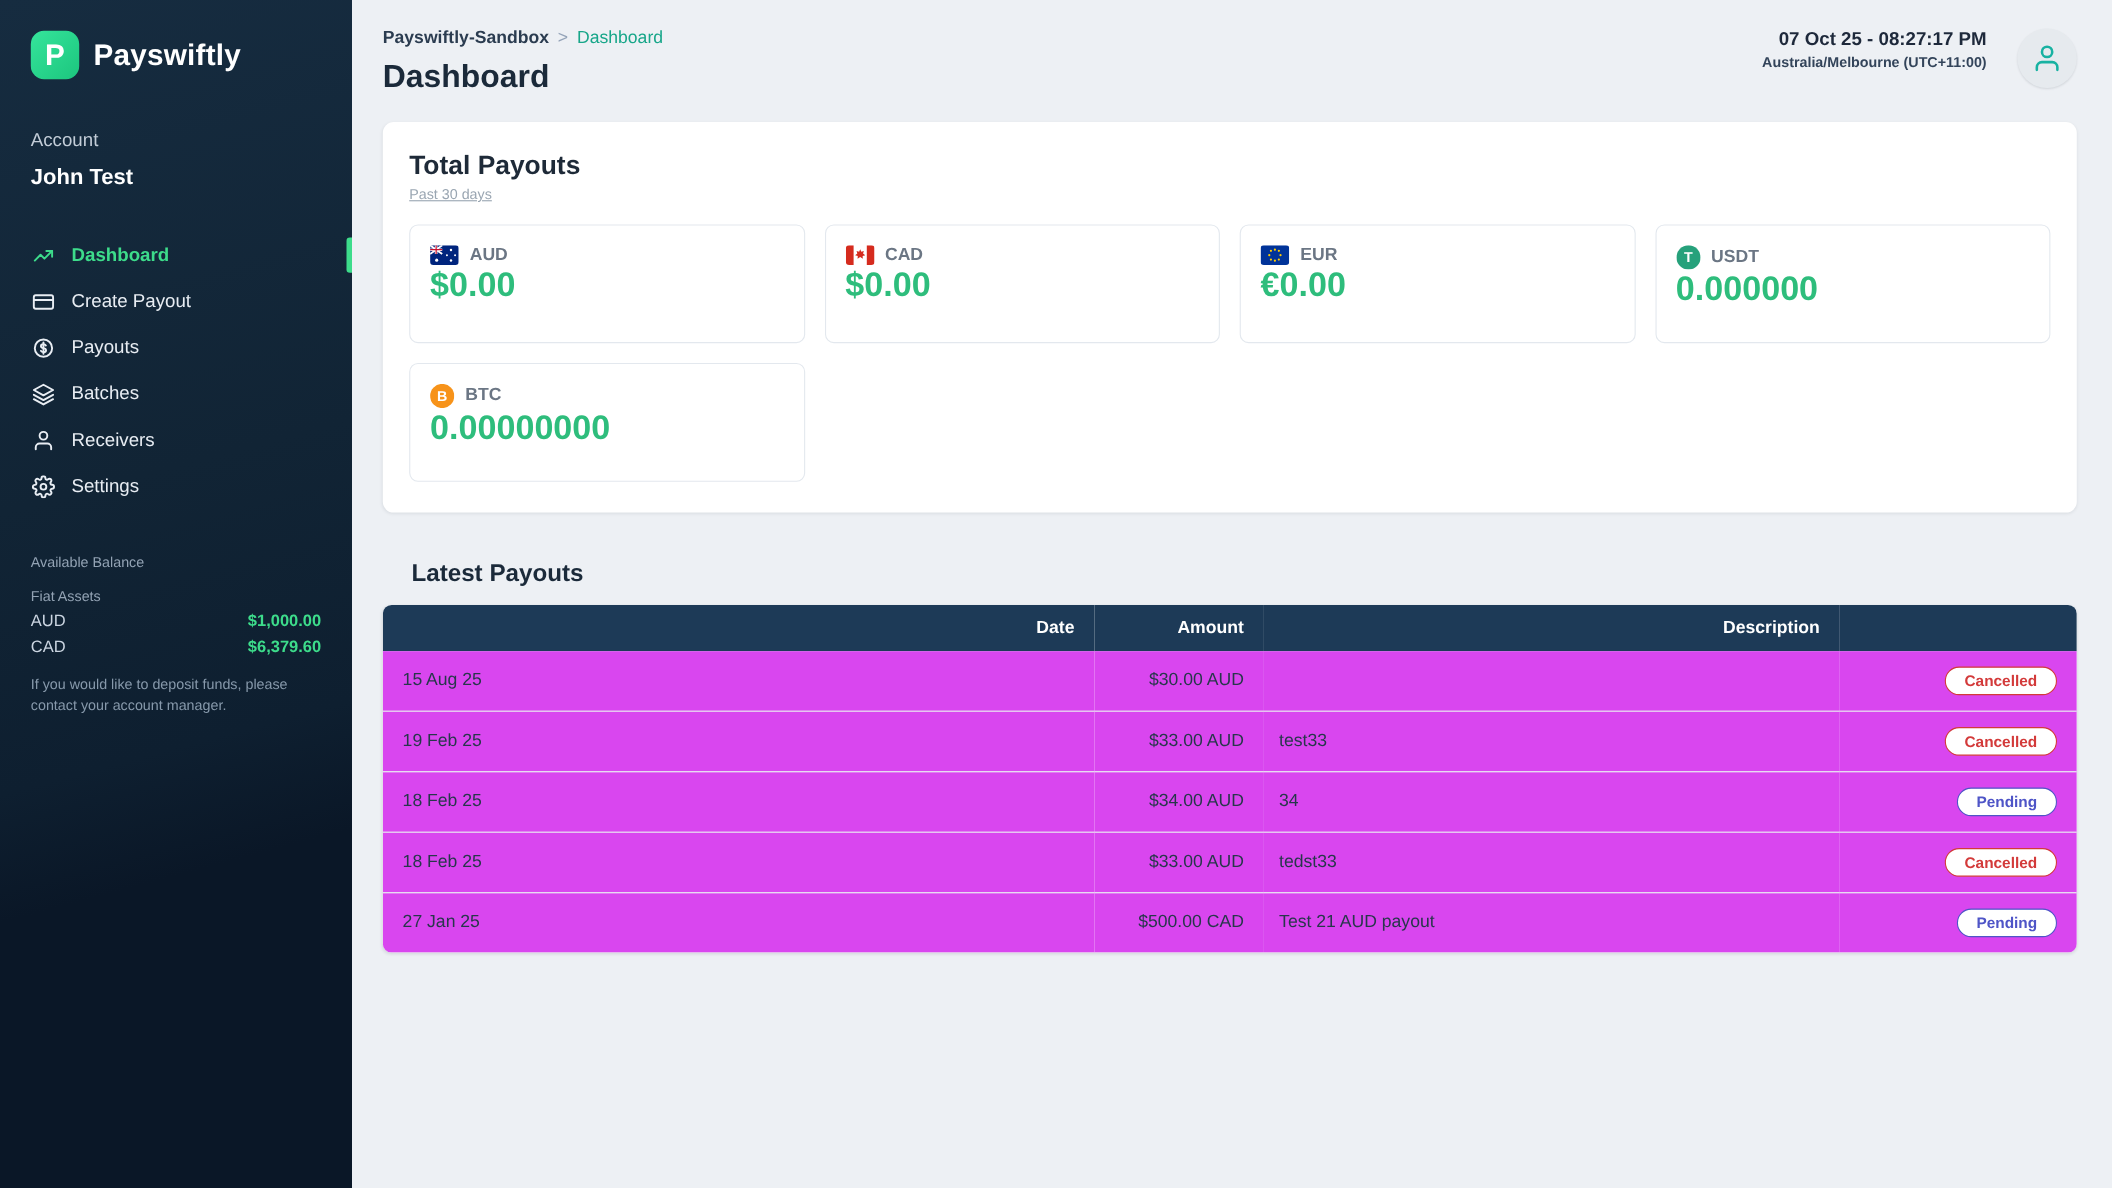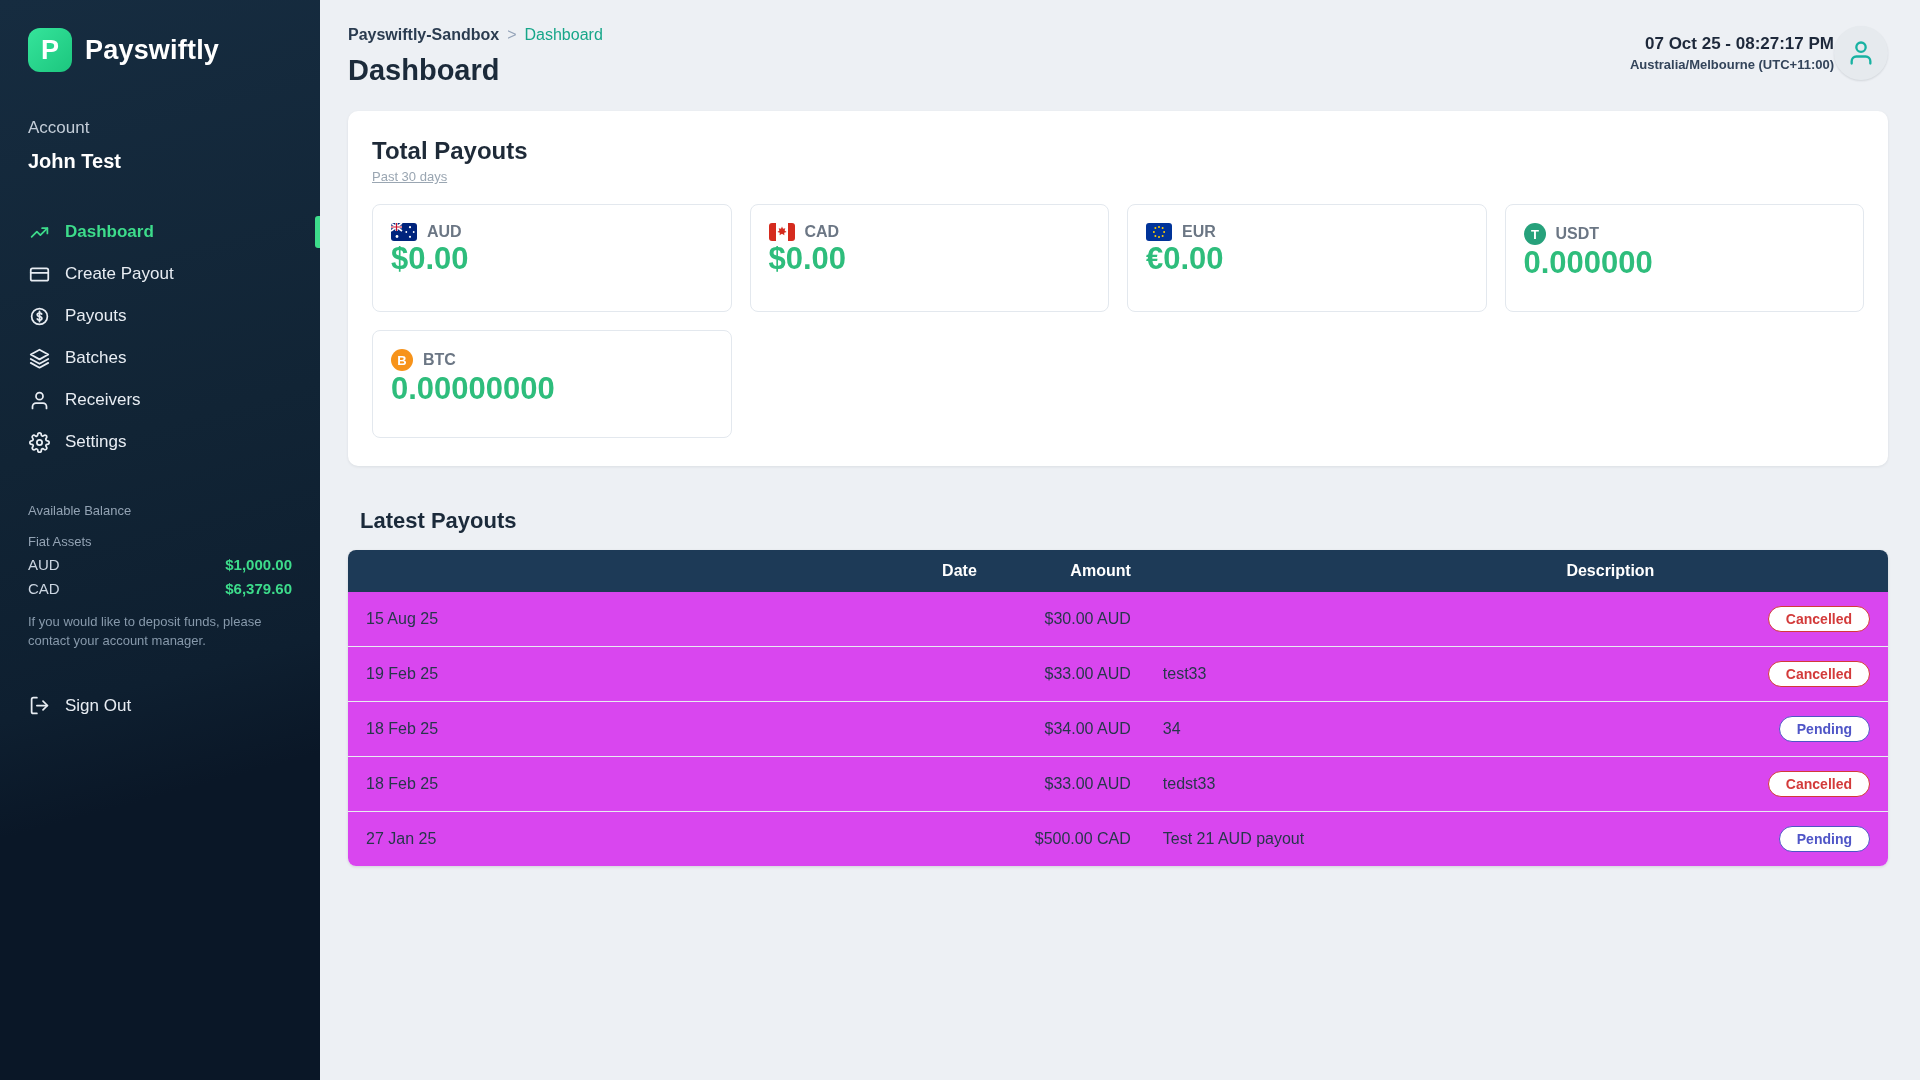--- a/index.html
+++ b/index.html
@@ -64,21 +64,21 @@
   
   .main{ flex:1; height:1080px; padding:26px 32px 0 28px; background:#edf0f4; }
 
   .top-row{ display:flex; justify-content:space-between; align-items:flex-start; }
   .breadcrumb{ font-size:16px; display:flex; gap:8px; align-items:center; }
   .crumb-root{ color:#2b3c50; font-weight:700; cursor:pointer; }
   .crumb-sep{ color:#94a3b8; }
   .crumb-current{ color:#17a689; font-weight:500; cursor:pointer; }
   .page-title{ margin-top:10px; font-size:29px; font-weight:700; color:#1b2a3a; }
 
-  .top-right{ display:flex; align-items:center; gap:0; }
+  .top-right{ display:flex; align-items:flex-start; gap:28px; }
   .clock{ text-align:right; }
   .clock-time{ font-size:17px; font-weight:700; color:#1e293b; }
   .clock-tz{ font-size:13px; font-weight:600; color:#33445a; margin-top:3px; }
   .avatar{
     width:54px; height:54px; border-radius:50%;
     background:#e6eaee; display:flex; align-items:center; justify-content:center;
     cursor:pointer; box-shadow:0 1px 2px rgba(16,24,40,.12);
   }
   .avatar svg{ width:28px; height:28px; }
 
@@ -94,21 +94,21 @@
     border:1px solid #e3e8ee; border-radius:8px; background:#fff;
     padding:18px 18px 20px; min-height:108px;
   }
   .ccy-head{ display:flex; align-items:center; gap:10px; }
   .ccy-code{ font-size:16px; font-weight:600; color:#6b7684; }
   .ccy-value{ font-size:31px; font-weight:600; color:#2ebd7c; }
   .flag{ width:26px; height:18px; border-radius:3px; overflow:hidden; display:block; }
   .coin{ width:22px; height:22px; display:block; }
 
   
-  .latest-title{ margin-top:42px; margin-left:12px; font-size:22px; font-weight:700; color:#1b2a3a; }
+  .latest-title{ margin-top:42px; margin-left:26px; font-size:22px; font-weight:700; color:#1b2a3a; }
   .table-wrap{
     margin-top:16px; background:#fff; border-radius:8px; overflow:hidden;
     box-shadow:0 1px 3px rgba(16,24,40,.12);
   }
   table{ width:100%; border-collapse:collapse; }
   thead th{
     background:#1d3a57; color:#ffffff; font-size:16px; font-weight:600;
     text-align:right; padding:12px 18px;
   }
   th.col-amount{ text-align:right; width:10%; }
@@ -208,30 +208,20 @@
       <span class="balance-ccy">AUD</span>
       <span class="balance-amt">$1,000.00</span>
     </div>
     <div class="balance-row">
       <span class="balance-ccy">CAD</span>
       <span class="balance-amt">$6,379.60</span>
     </div>
     <div class="deposit-note">If you would like to deposit funds, please contact your account manager.</div>
   </div>
 
-  <div class="signout">
-    <span class="nav-icon">
-      <svg viewBox="0 0 24 24" fill="none" stroke="currentColor" stroke-width="2" stroke-linecap="round" stroke-linejoin="round">
-          <path d="M9 21H5a2 2 0 0 1-2-2V5a2 2 0 0 1 2-2h4"></path>
-          <polyline points="16 17 21 12 16 7"></polyline>
-          <line x1="21" y1="12" x2="9" y2="12"></line>
-        </svg>
-    </span>
-    <span>Sign Out</span>
-  </div>
 </aside>
 
 <main class="main">
   <div class="top-row">
     <div>
       <div class="breadcrumb">
         <span class="crumb-root">Payswiftly-Sandbox</span>
         <span class="crumb-sep">&gt;</span>
         <span class="crumb-current">Dashboard</span>
       </div>

